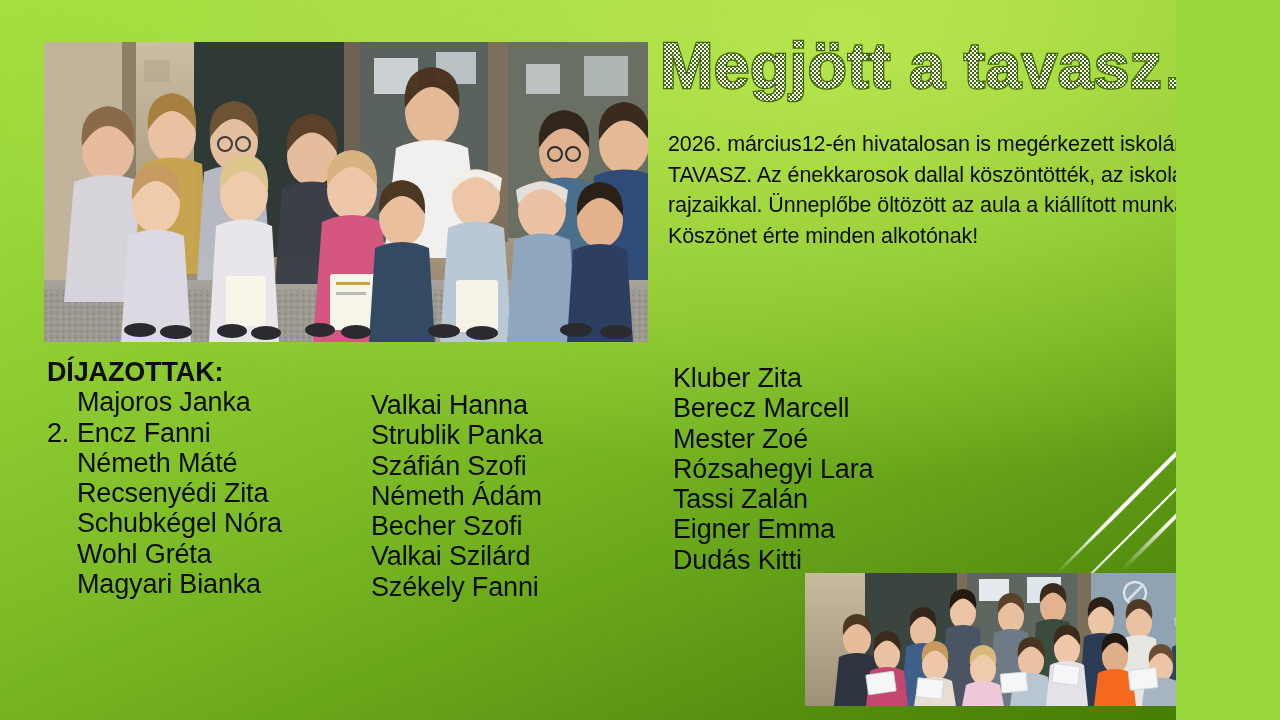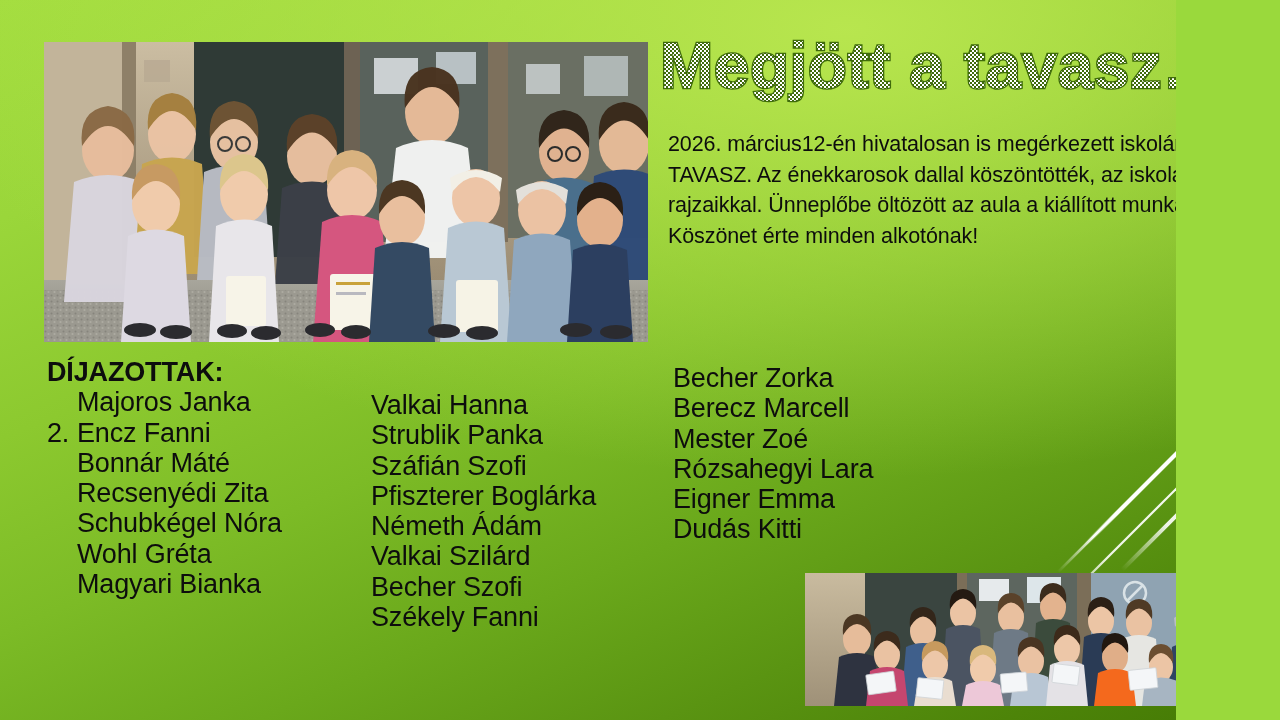--- a/index.html
+++ b/index.html
@@ -437,42 +437,42 @@
   <div class="intro">
     <p>2026.  március12-én hivatalosan is megérkezett iskolánkba a TAVASZ. Az énekkarosok dallal köszöntötték, az iskola tanulói rajzaikkal. Ünneplőbe öltözött az aula a kiállított munkáktól. Köszönet érte minden alkotónak!</p>
   </div>
 
   <div class="col" id="col-winners">
     <span class="col-heading plain-line">DÍJAZOTTAK:</span>
 
     <span class="entry indent plain-line">Majoros Janka</span>
 
     <span class="entry plain-line"><span class="num">2.</span><span>Encz Fanni</span></span>
-    <span class="entry indent plain-line">Bonnár Máté</span>
+    <span class="entry indent plain-line">Németh Máté</span>
     <span class="entry indent plain-line">Recsenyédi Zita</span>
 
     <span class="entry indent plain-line">Schubkégel Nóra</span>
 
     <span class="entry indent plain-line">Wohl Gréta</span>
     <span class="entry indent plain-line">Magyari Bianka</span>
   </div>
 
   <div class="col" id="col-mid">
     <span class="plain-line">Valkai Hanna</span>
     <span class="plain-line">Strublik Panka</span>
     <span class="plain-line">Száfián Szofi</span>
-    <span class="plain-line">Pfiszterer Boglárka</span>
     <span class="plain-line">Németh Ádám</span>
+    <span class="plain-line">Becher Szofi</span>
     <span class="plain-line">Valkai Szilárd</span>
-    <span class="plain-line">Becher Szofi</span>
     <span class="plain-line">Székely Fanni</span>
   </div>
 
   <div class="col" id="col-right">
-    <span class="plain-line">Becher Zorka</span>
+    <span class="plain-line">Kluber Zita</span>
     <span class="plain-line">Berecz Marcell</span>
     <span class="plain-line">Mester Zoé</span>
     <span class="plain-line">Rózsahegyi Lara</span>
+    <span class="plain-line">Tassi Zalán</span>
     <span class="plain-line">Eigner Emma</span>
     <span class="plain-line">Dudás Kitti</span>
   </div>
 
 </div>
 
 </body></html>

